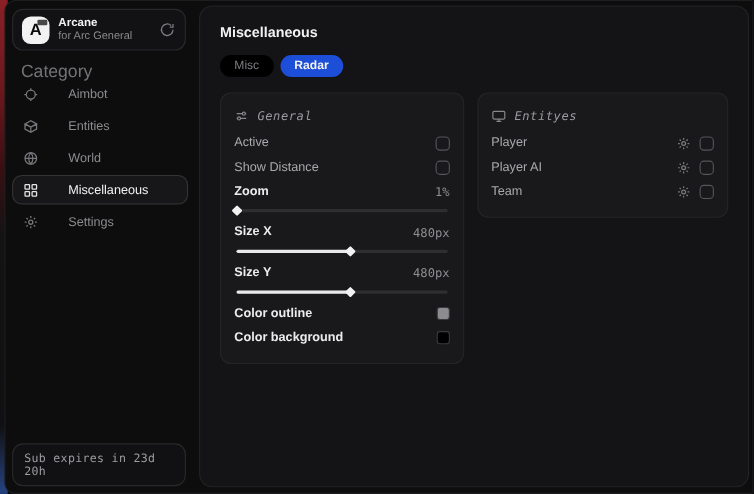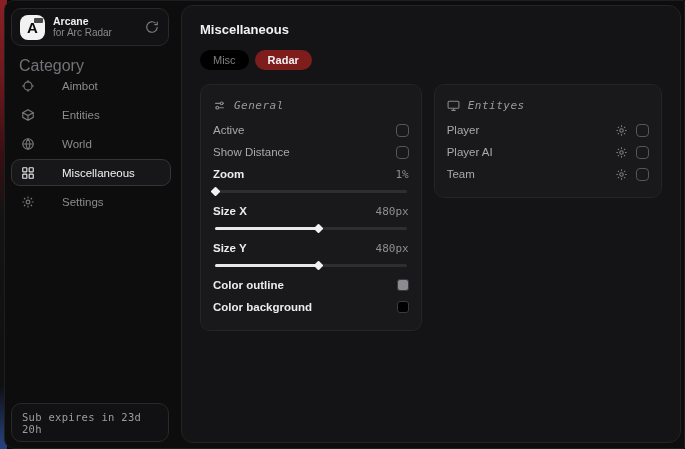--- a/index.html
+++ b/index.html
@@ -61,21 +61,21 @@
     position:absolute; left:176px; top:4px; right:3px; bottom:5px;
     background:#141416; border:1px solid #232326; border-radius:12px;
     padding:16px 18px;
   }
   .page-title { color:#f2f2f2; font-size:13px; font-weight:bold; }
   .tabs { display:flex; gap:6px; margin-top:13px; }
   .tab {
     font-size:11px; padding:4px 13px; border-radius:999px; cursor:pointer;
     background:#000000; color:#7f7f83;
   }
-  .tab.active { background:#7f1d1d; color:#f2f2f2; font-weight:bold; }
+  .tab.active { background:#1d4ed8; color:#f2f2f2; font-weight:bold; }
   .cards { display:flex; align-items:flex-start; gap:12px; margin-top:14px; }
   .card {
     background:#19191b; border:1px solid #252528; border-radius:10px;
     padding:10px 12px 12px; width:231px;
   }
   .card.entities { width:238px; }
   .card-header { display:flex; align-items:center; gap:8px; height:20px; margin-bottom:4px;font-style:italic; }
   .card-header .hdr-icon { display:flex; color:#88888c; }
   .card-title { font-family:"DejaVu Sans Mono",monospace; font-size:11px; color:#9a9a9e; letter-spacing:.5px; }
   .row { display:flex; align-items:center; justify-content:space-between; height:22px; }
@@ -104,21 +104,21 @@
 <div class="desktop-edge"></div>
 
 <div class="window">
 
   <div class="sidebar">
 
     <div class="brand-card">
       <div class="logo">A</div>
       <div class="brand-text">
         <div class="brand-title">Arcane</div>
-        <div class="brand-sub">for Arc Radar</div>
+        <div class="brand-sub">for Arc General</div>
       </div>
       <div class="icon-btn">
         <svg width="14" height="14" viewBox="0 0 24 24" fill="none" stroke="currentColor" stroke-width="2">
           <path d="M21 12a9 9 0 1 1-3-6.7"></path>
             <path d="M21 3v5h-5"></path>
         </svg>
       </div>
     </div>
 
     <div class="category-label">Category</div>

